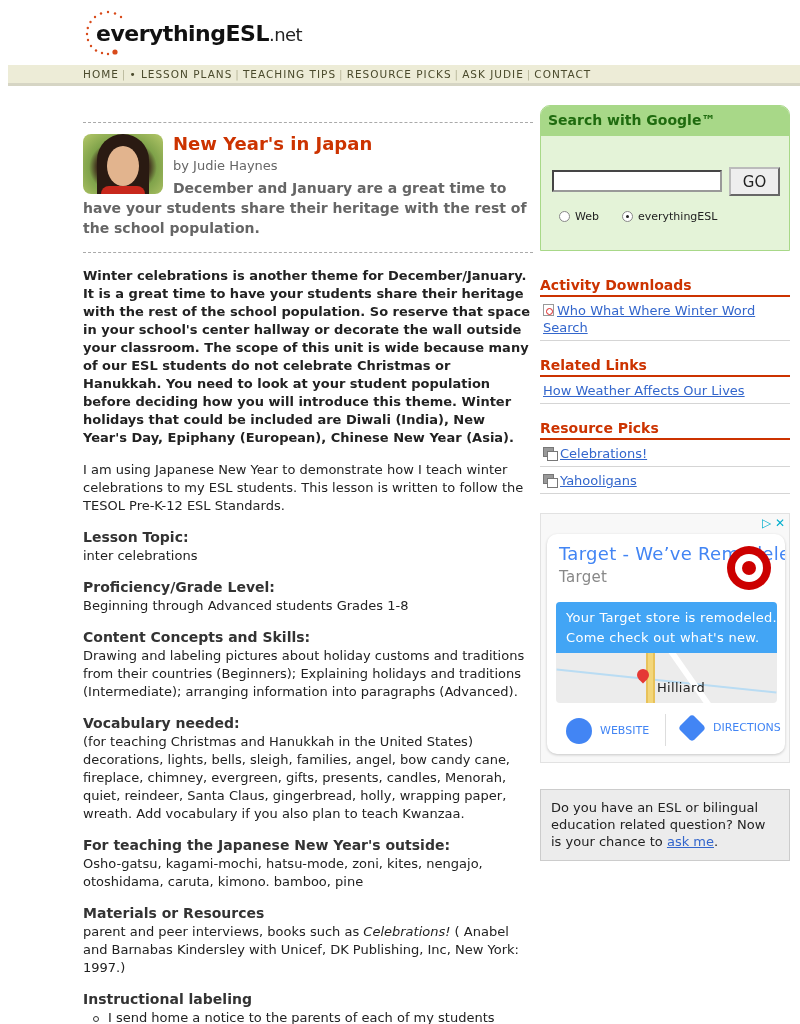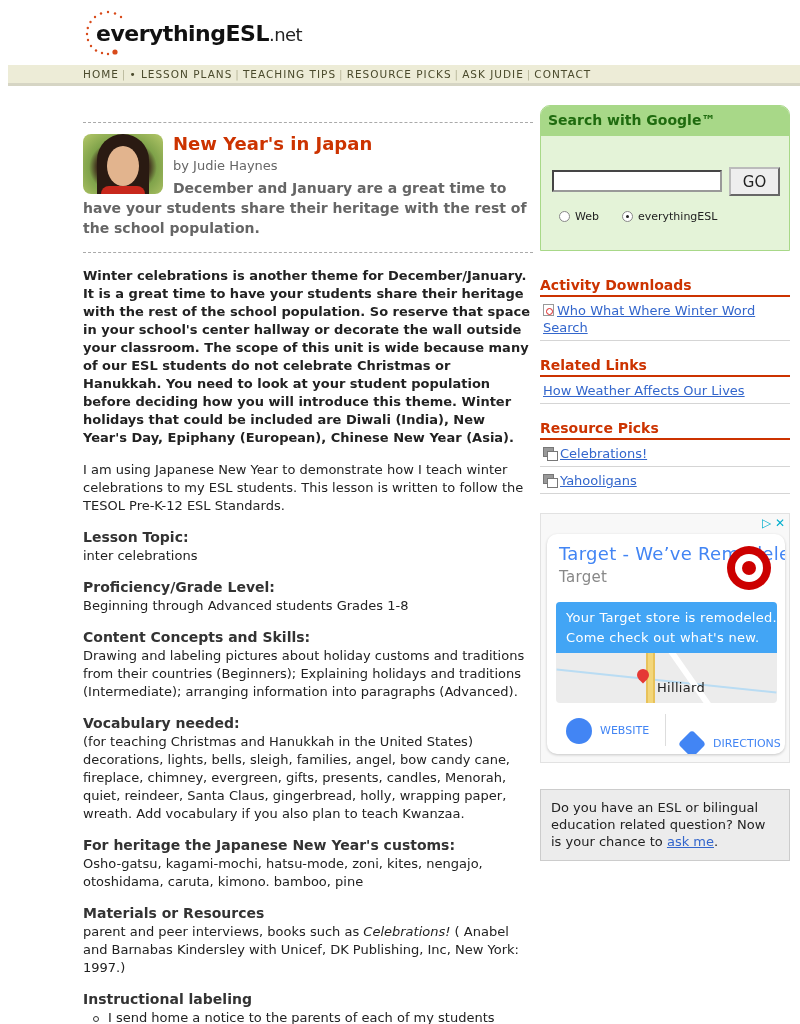--- a/index.html
+++ b/index.html
@@ -140,21 +140,21 @@
 
   <div class="sec-h">Proficiency/Grade Level:</div>
   <div class="sec-b">Beginning through Advanced students Grades 1-8</div>
 
   <div class="sec-h">Content Concepts and Skills:</div>
   <div class="sec-b">Drawing and labeling pictures about holiday customs and traditions from their countries (Beginners); Explaining holidays and traditions (Intermediate); arranging information into paragraphs (Advanced).</div>
 
   <div class="sec-h">Vocabulary needed:</div>
   <div class="sec-b">(for teaching Christmas and Hanukkah in the United States) decorations, lights, bells, sleigh, families, angel, bow candy cane, fireplace, chimney, evergreen, gifts, presents, candles, Menorah, quiet, reindeer, Santa Claus, gingerbread, holly, wrapping paper, wreath. Add vocabulary if you also plan to teach Kwanzaa.</div>
 
-  <div class="sec-h">For heritage the Japanese New Year's customs:</div>
+  <div class="sec-h">For teaching the Japanese New Year's outside:</div>
   <div class="sec-b">Osho-gatsu, kagami-mochi, hatsu-mode, zoni, kites, nengajo, otoshidama, caruta, kimono. bamboo, pine</div>
 
   <div class="sec-h">Materials or Resources</div>
   <div class="sec-b"><span>parent and peer interviews, books such as </span><em>Celebrations!</em><span> ( Anabel and Barnabas Kindersley with Unicef, DK Publishing, Inc, New York: 1997.)</span></div>
 
   <div class="sec-h">Instructional labeling</div>
   <ul class="seq">
     <li>I send home a notice to the parents of each of my students</li>
   </ul>
 </div>
@@ -213,21 +213,21 @@
         <div>Come check out what's new.</div>
       </div>
       <div class="pin"></div>
       <div class="pin-label">Hilliard</div>
     </div>
     <div class="ad-actions">
       <div class="ad-btn" style="left:19px;">
         <span class="ico"></span><span>WEBSITE</span>
       </div>
       <div class="ad-div"></div>
-      <div class="ad-btn" style="left:132px;margin-top:16px;">
+      <div class="ad-btn" style="left:132px;">
         <span class="ico dir"></span><span>DIRECTIONS</span>
       </div>
     </div>
   </div>
 </div>
 
 <div class="ask">
   <span>Do you have an ESL or bilingual education related question? Now is your chance to </span><a href="#">ask me</a><span>.</span>
 </div>
 

